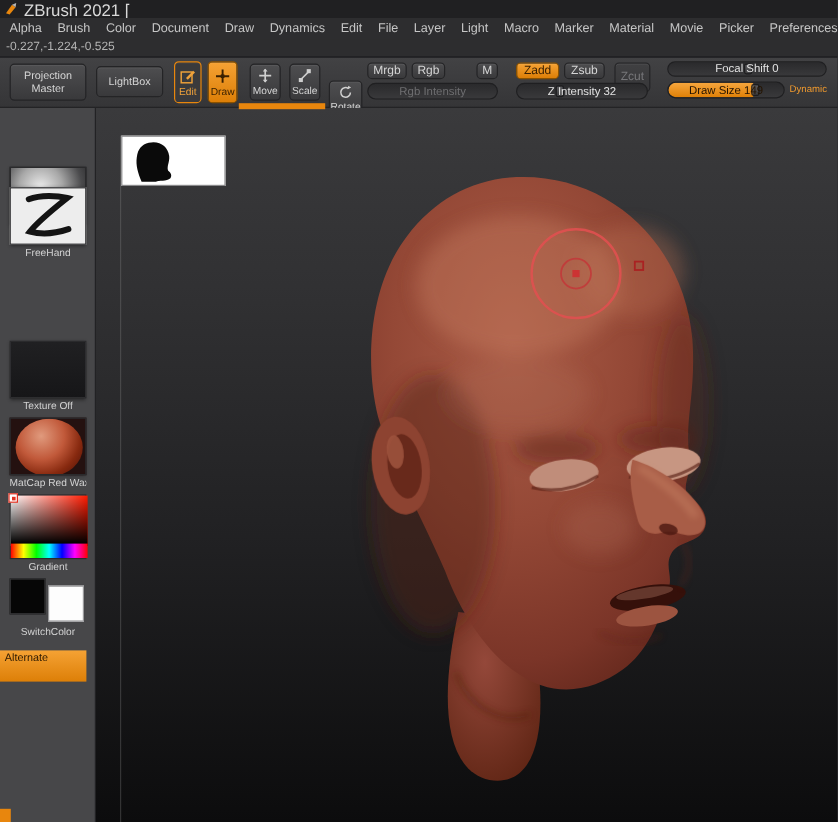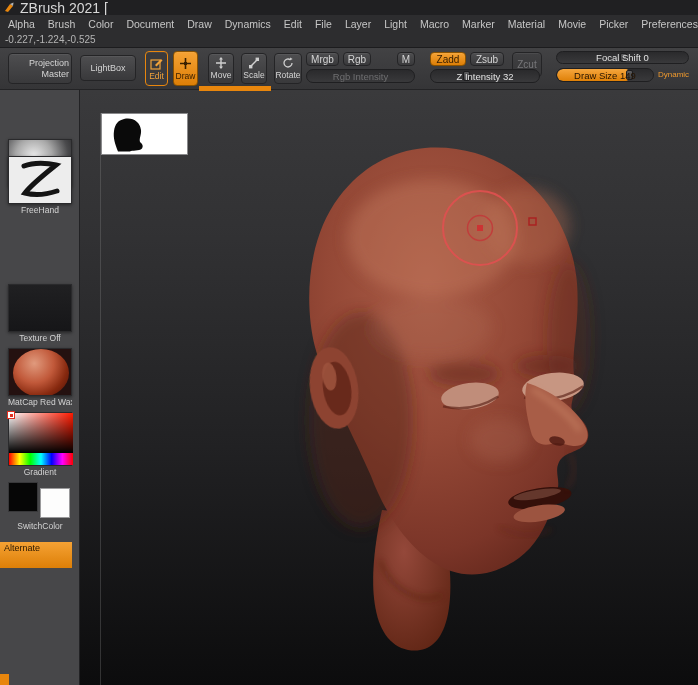--- a/index.html
+++ b/index.html
@@ -17,21 +17,21 @@
 
   
   .coordsrow { position:absolute; top:33px; left:0; right:0; height:14px; background:#2d2d2f;
     color:#b4b4b4; font-size:10px; line-height:14px; padding-left:5px; }
 
   
   .toolbar { position:absolute; top:47px; left:0; right:0; height:43px;
     background:linear-gradient(#424244,#353537); border-top:1px solid #1c1c1e; border-bottom:1px solid #232325; }
   .tb-btn { position:absolute; background:linear-gradient(#4e4e50,#39393b); border:1px solid #242426;
     border-radius:4px; color:#d5d5d5; display:flex; align-items:center; justify-content:center;
-    font-size:9px; text-align:right; box-shadow:inset 0 1px 0 rgba(255,255,255,.06); cursor:pointer; }
+    font-size:9px; text-align:center; box-shadow:inset 0 1px 0 rgba(255,255,255,.06); cursor:pointer; }
   .two-line { line-height:1.15; padding:1px 2px; }
   .tool-btn { flex-direction:column; gap:1px; font-size:8.5px; }
   .btn-edit { background:#3a3a3c; border:1px solid #e8860d; color:#f0a23a; }
   .btn-draw { background:linear-gradient(#f5a234,#dd7f07); border:1px solid #8a5200; color:#3a2000; }
   .mode-btn { font-size:10px; }
   .btn-zadd { background:linear-gradient(#f5a234,#dd7f07); border:1px solid #8a5200; color:#3a2000; }
   .btn-zcut { color:#77777a; background:linear-gradient(#404042,#363638); }
 
   .slider { position:absolute; background:linear-gradient(#2a2a2c,#39393b); border:1px solid #1f1f21;
     border-radius:7px; color:#e2e2e2; font-size:9.5px; display:flex; align-items:center; justify-content:center;
@@ -162,21 +162,21 @@
     <span>
       <svg class="icon-svg" width="12" height="12" viewBox="0 0 12 12">
         <path d="M2.5,9.5 L9.5,2.5" stroke="#cfcfcf" stroke-width="1.3"></path>
         <rect x="1" y="8" width="3.4" height="3.4" fill="#cfcfcf"></rect>
         <rect x="7.6" y="0.6" width="3.4" height="3.4" fill="#cfcfcf"></rect>
       </svg>
     </span>
     <span>Scale</span>
   </div>
 
-  <div class="tb-btn tool-btn" style="left:274px; top:5px; width:28px; height:31px;">
+  <div class="tb-btn tool-btn" style="left:274px; top:19px; width:28px; height:31px;">
     <span>
       <svg class="icon-svg" width="12" height="12" viewBox="0 0 12 12">
         <path d="M10,6 a4,4 0 1 1 -1.6,-3.2" fill="none" stroke="#cfcfcf" stroke-width="1.3"></path>
         <path d="M8.2,0.4 L10.6,2 L7.8,3.4 Z" fill="#cfcfcf"></path>
       </svg>
     </span>
     <span>Rotate</span>
   </div>
 
   <div class="tb-btn mode-btn" style="left:306px; top:4px; width:33px; height:14px;">Mrgb</div>

